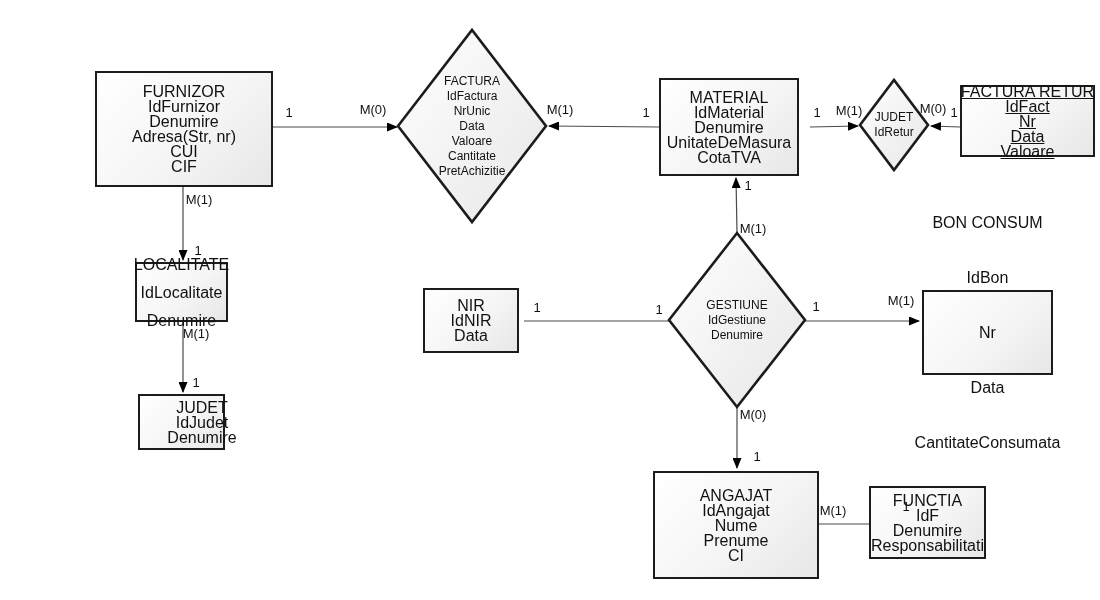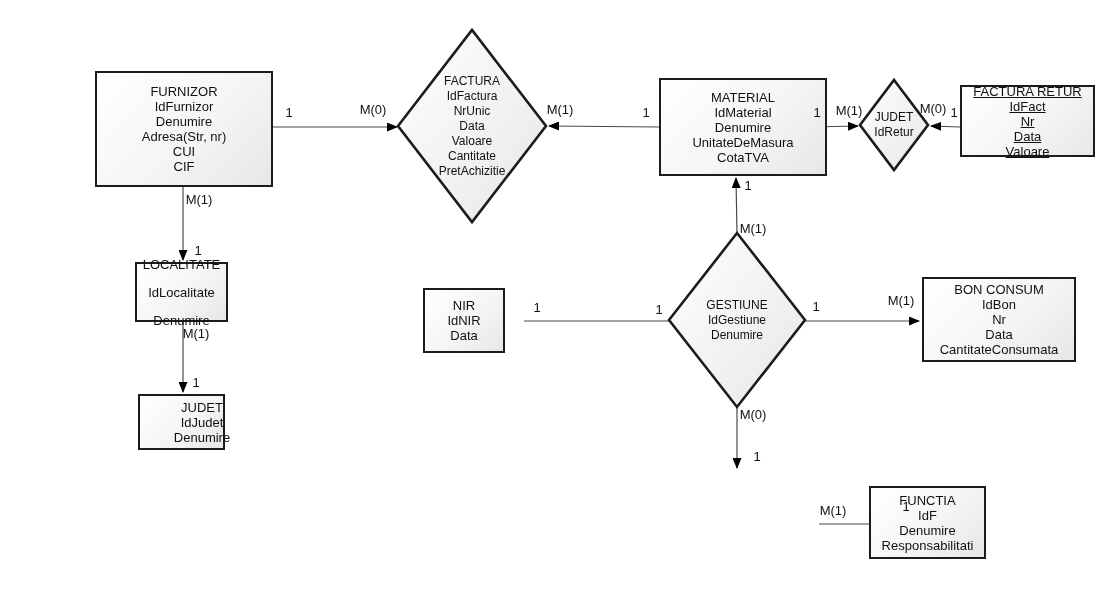--- a/index.html
+++ b/index.html
@@ -6,21 +6,21 @@
   #canvas{
     position:relative;width:1100px;height:600px;background:#ffffff;
     font-family:"Liberation Sans","DejaVu Sans",sans-serif;color:#111;overflow:hidden;
   }
   #wires{position:absolute;left:0;top:0;width:1100px;height:600px;}
   .entity{
     position:absolute;box-sizing:border-box;
     border:2px solid #1c1c1c;
     background:linear-gradient(135deg,#ffffff 0%,#f5f5f5 55%,#e7e7e7 100%);
     display:flex;flex-direction:column;align-items:center;justify-content:center;
-    font-size:13px;line-height:15px;text-align:center;white-space:nowrap;
+    font-size:16px;line-height:15px;text-align:center;white-space:nowrap;
   }
   .dtext{
     position:absolute;text-align:center;font-size:12px;line-height:15px;
     white-space:nowrap;pointer-events:none;
   }
   .card{
     position:absolute;transform:translate(-50%,-50%);
     font-size:13px;white-space:nowrap;
   }
 </style>
@@ -59,21 +59,21 @@
 
   <div class="entity" style="left:95px;top:71px;width:178px;height:116px;">
     <div>FURNIZOR</div>
     <div>IdFurnizor</div>
     <div>Denumire</div>
     <div>Adresa(Str, nr)</div>
     <div>CUI</div>
     <div>CIF</div>
   </div>
 
-  <div class="entity" style="left:659px;top:78px;width:168px;height:98px;">
+  <div class="entity" style="left:659px;top:78px;width:140px;height:98px;">
     <div>MATERIAL</div>
     <div>IdMaterial</div>
     <div>Denumire</div>
     <div>UnitateDeMasura</div>
     <div>CotaTVA</div>
   </div>
 
   <div class="entity" style="left:960px;top:85px;width:135px;height:72px;text-decoration:underline;">
     <div>FACTURA RETUR</div>
     <div>IdFact</div>
@@ -87,34 +87,41 @@
     <div>IdLocalitate</div>
     <div>Denumire</div>
   </div>
 
   <div class="entity" style="left:138px;top:394px;width:87px;height:56px;padding-left:41px;">
     <div>JUDET</div>
     <div>IdJudet</div>
     <div>Denumire</div>
   </div>
 
-  <div class="entity" style="left:423px;top:288px;width:82px;height:65px;">
+  <div class="entity" style="left:423px;top:288px;width:96px;height:65px;">
     <div>NIR</div>
     <div>IdNIR</div>
     <div>Data</div>
   </div>
 
-  <div class="entity" style="left:922px;top:277px;width:154px;height:85px;">
+  <div class="entity" style="left:922px;top:290px;width:131px;height:85px;gap:40px;">
     <div>BON CONSUM</div>
     <div>IdBon</div>
     <div>Nr</div>
     <div>Data</div>
     <div>CantitateConsumata</div>
   </div>
 
+  <div class="entity" style="left:653px;top:471px;width:166px;height:108px;">
+    <div>ANGAJAT</div>
+    <div>IdAngajat</div>
+    <div>Nume</div>
+    <div>Prenume</div>
+    <div>CI</div>
+  </div>
 
   <div class="entity" style="left:869px;top:486px;width:117px;height:73px;">
     <div>FUNCTIA</div>
     <div>IdF</div>
     <div>Denumire</div>
     <div>Responsabilitati</div>
   </div>
 
   <div class="dtext" style="left:372px;top:74px;width:200px;">
     <div>FACTURA</div>

